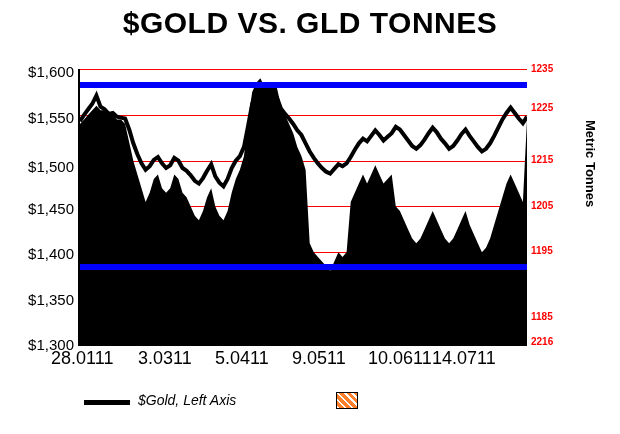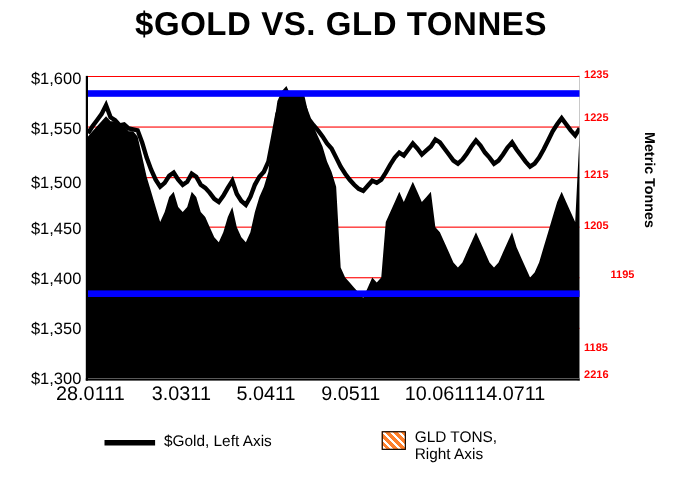--- a/index.html
+++ b/index.html
@@ -56,21 +56,21 @@
   .axis-title-right {
     position:absolute; left:578px; top:120px;
     width:20px;
     font-size:13px; font-weight:bold; color:#000000;
     writing-mode:vertical-rl;
     text-orientation:mixed;
     white-space:nowrap;
   }
 
   
-  .legend { position:absolute; left:89px; top:390px; width:447px; height:40px; }
+  .legend { position:absolute; left:78px; top:390px; width:447px; height:40px;font-style:italic; }
   .legend-item { position:absolute; display:flex; align-items:flex-start; }
   .legend-swatch-line {
     width:46px; height:5px; background:#000000; margin-top:7px; margin-right:8px;
     flex:0 0 auto;
   }
   .legend-swatch-box {
     width:20px; height:15px; margin-top:2px; margin-right:8px;
     background:#ff7f2a;
     background-image:
       repeating-linear-gradient(45deg, #ffffff 0 2px, rgba(255,255,255,0) 2px 5px);
@@ -93,21 +93,21 @@
   <div class="ylabel-left" style="left:2px; top:336px;">$1,300</div>
   <div class="ylabel-left" style="left:2px; top:291px;">$1,350</div>
   <div class="ylabel-left" style="left:2px; top:245px;">$1,400</div>
   <div class="ylabel-left" style="left:2px; top:200px;">$1,450</div>
   <div class="ylabel-left" style="left:2px; top:158px;text-align:right;">$1,500</div>
   <div class="ylabel-left" style="left:2px; top:109px;">$1,550</div>
   <div class="ylabel-left" style="left:2px; top:63px;">$1,600</div>
 
   <div class="ylabel-right" style="top:336px;">2216</div>
   <div class="ylabel-right" style="top:291px;margin-top:20px;">1185</div>
-  <div class="ylabel-right" style="top:245px;margin-left:24px;">1195</div>
+  <div class="ylabel-right" style="top:245px;">1195</div>
   <div class="ylabel-right" style="top:200px;">1205</div>
   <div class="ylabel-right" style="top:154px;">1215</div>
   <div class="ylabel-right" style="top:102px;">1225</div>
   <div class="ylabel-right" style="top:63px;">1235</div>
 
   <div class="xlabel" style="left:51px; top:348px;">28.0111</div>
   <div class="xlabel" style="left:138px; top:348px;">3.0311</div>
   <div class="xlabel" style="left:215px; top:348px;">5.0411</div>
   <div class="xlabel" style="left:292px; top:348px;">9.0511</div>
   <div class="xlabel" style="left:368px; top:348px;">10.0611</div>
@@ -135,20 +135,16 @@
     </div>
   </div>
 
   <div class="legend">
     <div class="legend-item" id="legend-gold">
       <div class="legend-swatch-line"></div>
       <div class="legend-text">$Gold, Left Axis</div>
     </div>
     <div class="legend-item" id="legend-gld">
       <div class="legend-swatch-box"></div>
-      <div class="legend-text">
-        <div>GLD TONS,</div>
-        <div>Right Axis</div>
-      </div>
     </div>
   </div>
 
 </div>
 
 </body></html>

